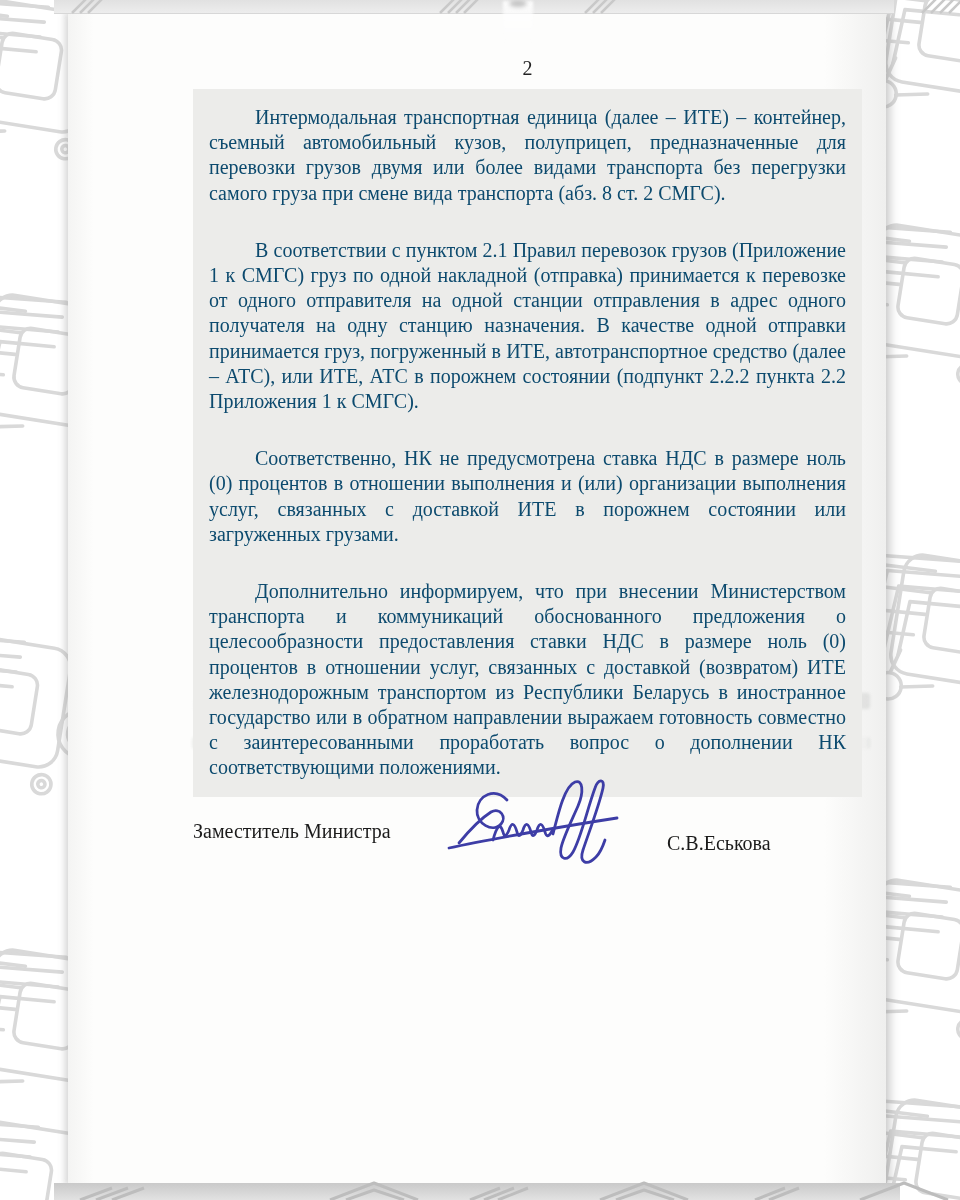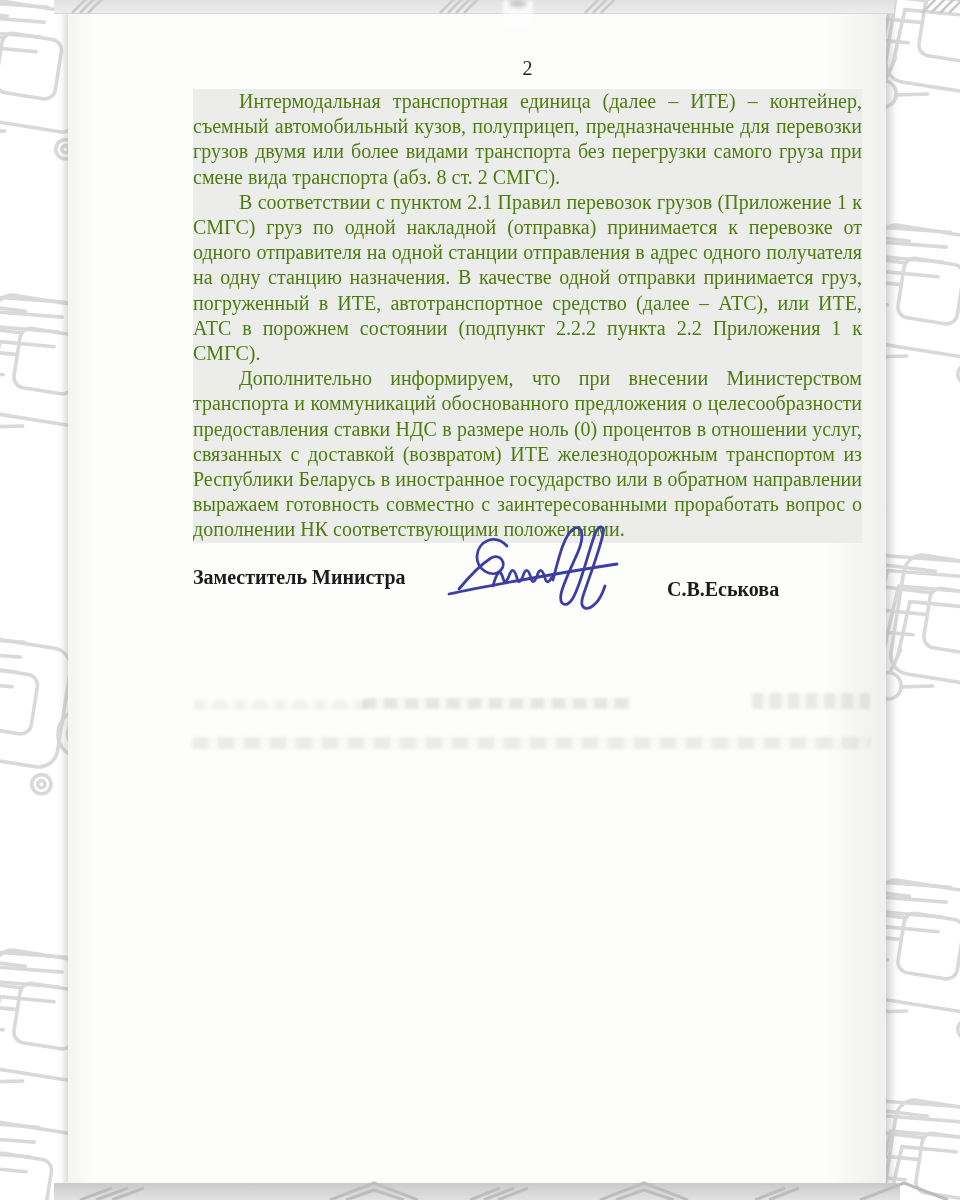--- a/index.html
+++ b/index.html
@@ -36,30 +36,30 @@
     background:#c2c2c2;border-radius:50%;filter:blur(2px);
   }
   
   .content{position:absolute;left:125px;top:0;width:669px;z-index:1;}
   .page-number{
     margin-top:47px;height:25px;text-align:center;
     font-size:20px;color:#222;
   }
   .body-text{margin-top:7px;}
   .body-text p{
-    margin:0;padding:0;
+    margin:0;padding:16px;
     font-size:20px;line-height:25.2px;
-    color:#4d7c0f;
+    color:#0c4a6e;
     text-align:justify;
     text-indent:46px;
     background:#ececea;
   }
   .sig-row{
     position:relative;margin-top:23px;height:34px;
-    font-size:20px;color:#1b1b1b;font-weight:bold;
+    font-size:20px;color:#1b1b1b;
   }
   .sig-title{position:absolute;left:0;top:0;}
   .sig-name{position:absolute;left:474px;top:12px;}
   .sig-svg{position:absolute;left:252px;top:-46px;width:178px;height:98px;}
   
   .ghost{position:absolute;z-index:0;border-radius:3px;filter:blur(1.5px);}
   .ghost.a{left:126px;top:690px;width:175px;height:10px;
     background:repeating-linear-gradient(90deg,rgba(140,145,140,.10) 0 12px,rgba(140,145,140,.03) 12px 20px);}
   .ghost.b{left:295px;top:688px;width:268px;height:11px;
     background:repeating-linear-gradient(90deg,rgba(140,145,140,.20) 0 13px,rgba(140,145,140,.05) 13px 21px);}
@@ -113,20 +113,21 @@
   <div class="ghost b"></div>
   <div class="ghost c"></div>
   <div class="ghost d"></div>
 
   <div class="content">
     <div class="page-number">2</div>
 
     <div class="body-text">
       <p>Интермодальная транспортная единица (далее – ИТЕ) – контейнер, съемный автомобильный кузов, полуприцеп, предназначенные для перевозки грузов двумя или более видами транспорта без перегрузки самого груза при смене вида транспорта (абз. 8 ст. 2 СМГС).</p>
       <p>В соответствии с пунктом 2.1 Правил перевозок грузов (Приложение 1 к СМГС) груз по одной накладной (отправка) принимается к перевозке от одного отправителя на одной станции отправления в адрес одного получателя на одну станцию назначения. В качестве одной отправки принимается груз, погруженный в ИТЕ, автотранспортное средство (далее – АТС), или ИТЕ, АТС в порожнем состоянии (подпункт 2.2.2 пункта 2.2 Приложения 1 к СМГС).</p>
+      <p>Соответственно, НК не предусмотрена ставка НДС в размере ноль (0) процентов в отношении выполнения и (или) организации выполнения услуг, связанных с доставкой ИТЕ в порожнем состоянии или загруженных грузами.</p>
       <p>Дополнительно информируем, что при внесении Министерством транспорта и коммуникаций обоснованного предложения о целесообразности предоставления ставки НДС в размере ноль (0) процентов в отношении услуг, связанных с доставкой (возвратом) ИТЕ железнодорожным транспортом из Республики Беларусь в иностранное государство или в обратном направлении выражаем готовность совместно с заинтересованными проработать вопрос о дополнении НК соответствующими положениями.</p>
     </div>
 
     <div class="sig-row">
       <span class="sig-title">Заместитель Министра</span>
       <svg class="sig-svg" viewBox="0 0 178 98">
         <g fill="none" stroke="#3d3da6" stroke-width="2.8" stroke-linecap="round" stroke-linejoin="round">
           <path d="M62,26 C50,13 33,21 32,36 C31,50 48,59 56,50 C62,43 55,33 46,38 C35,45 23,58 14,69"></path>
           <path d="M48,66 Q54,44 58,58 Q60,66 64,56 Q68,44 72,58 Q74,66 78,56 Q82,44 86,58 Q88,66 92,56 Q96,44 100,58 Q102,66 107,57"></path>
           <path d="M108,60 C114,36 120,12 130,8 C138,5 139,18 133,32 C126,48 118,64 116,74 C114,86 122,88 128,78 C136,64 142,36 150,14 C153,5 160,4 158,14 C154,32 144,58 138,76 C134,88 141,93 151,83 C155,79 158,72 160,66"></path>

